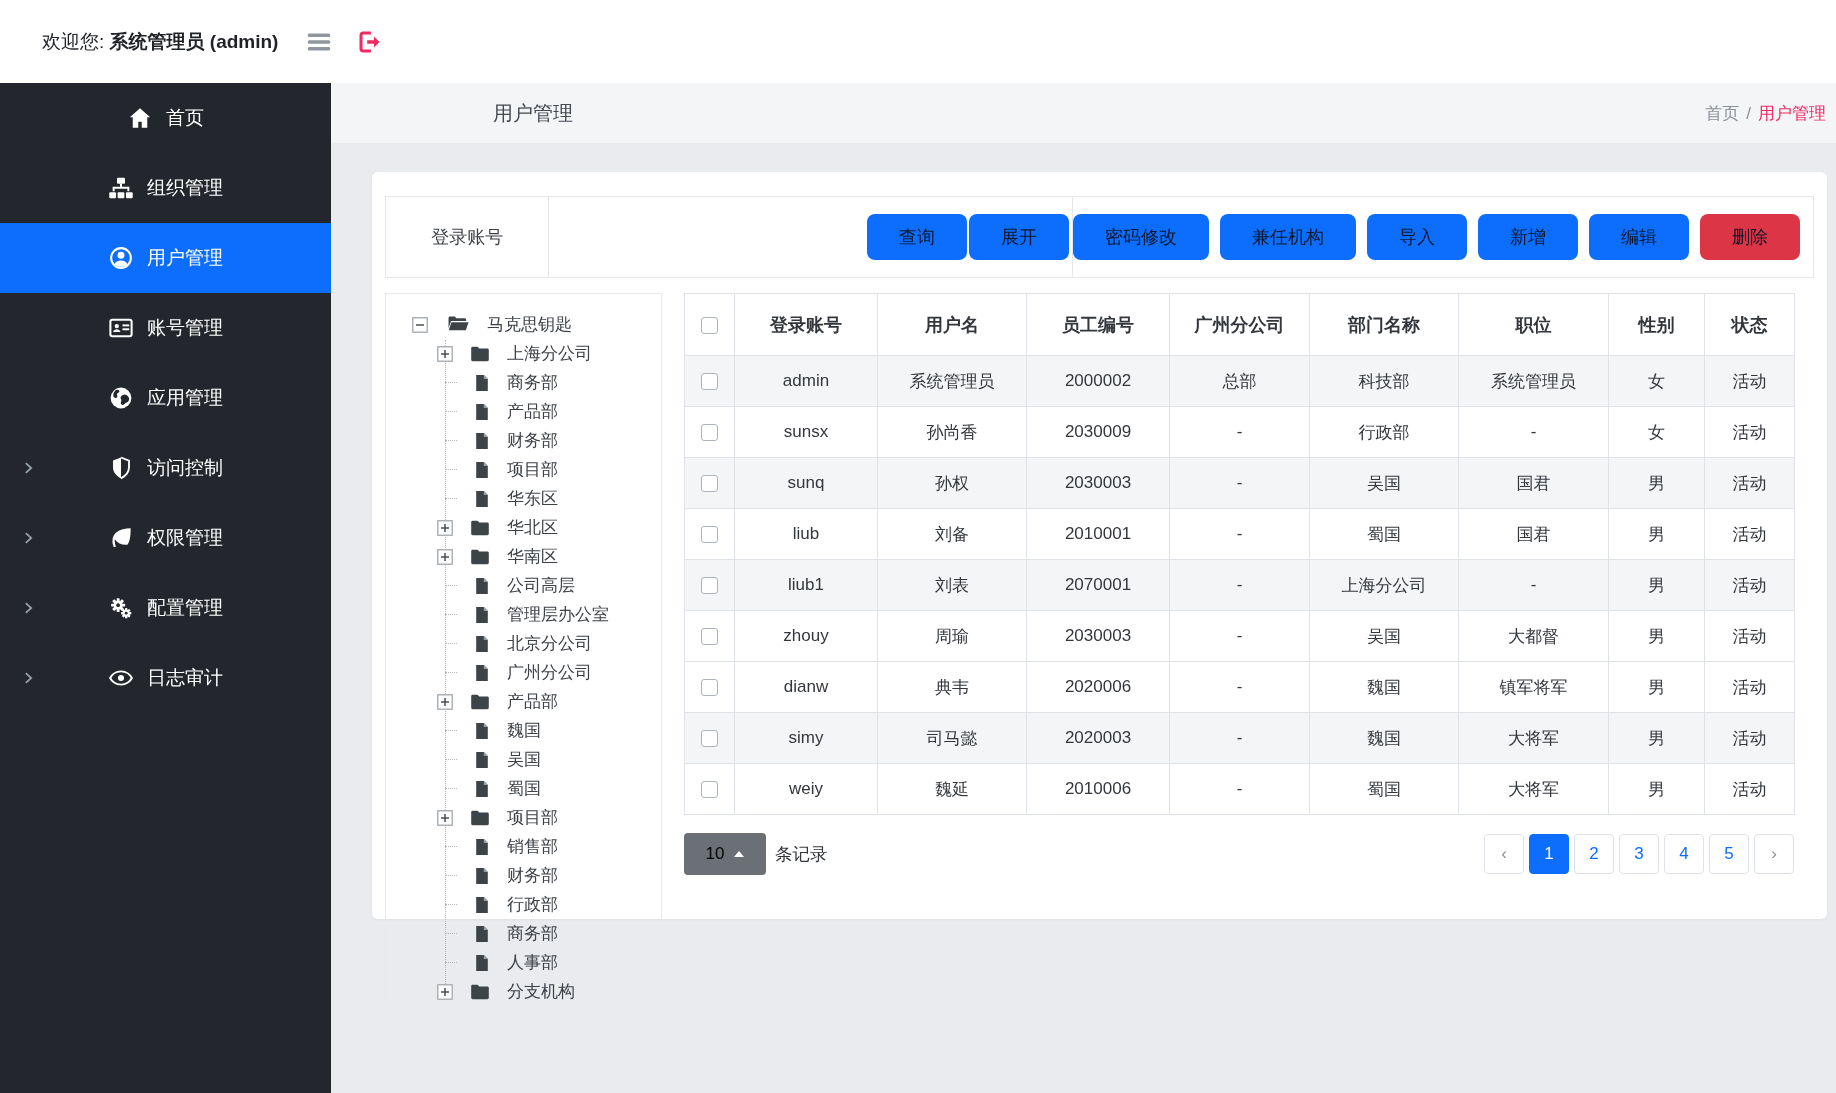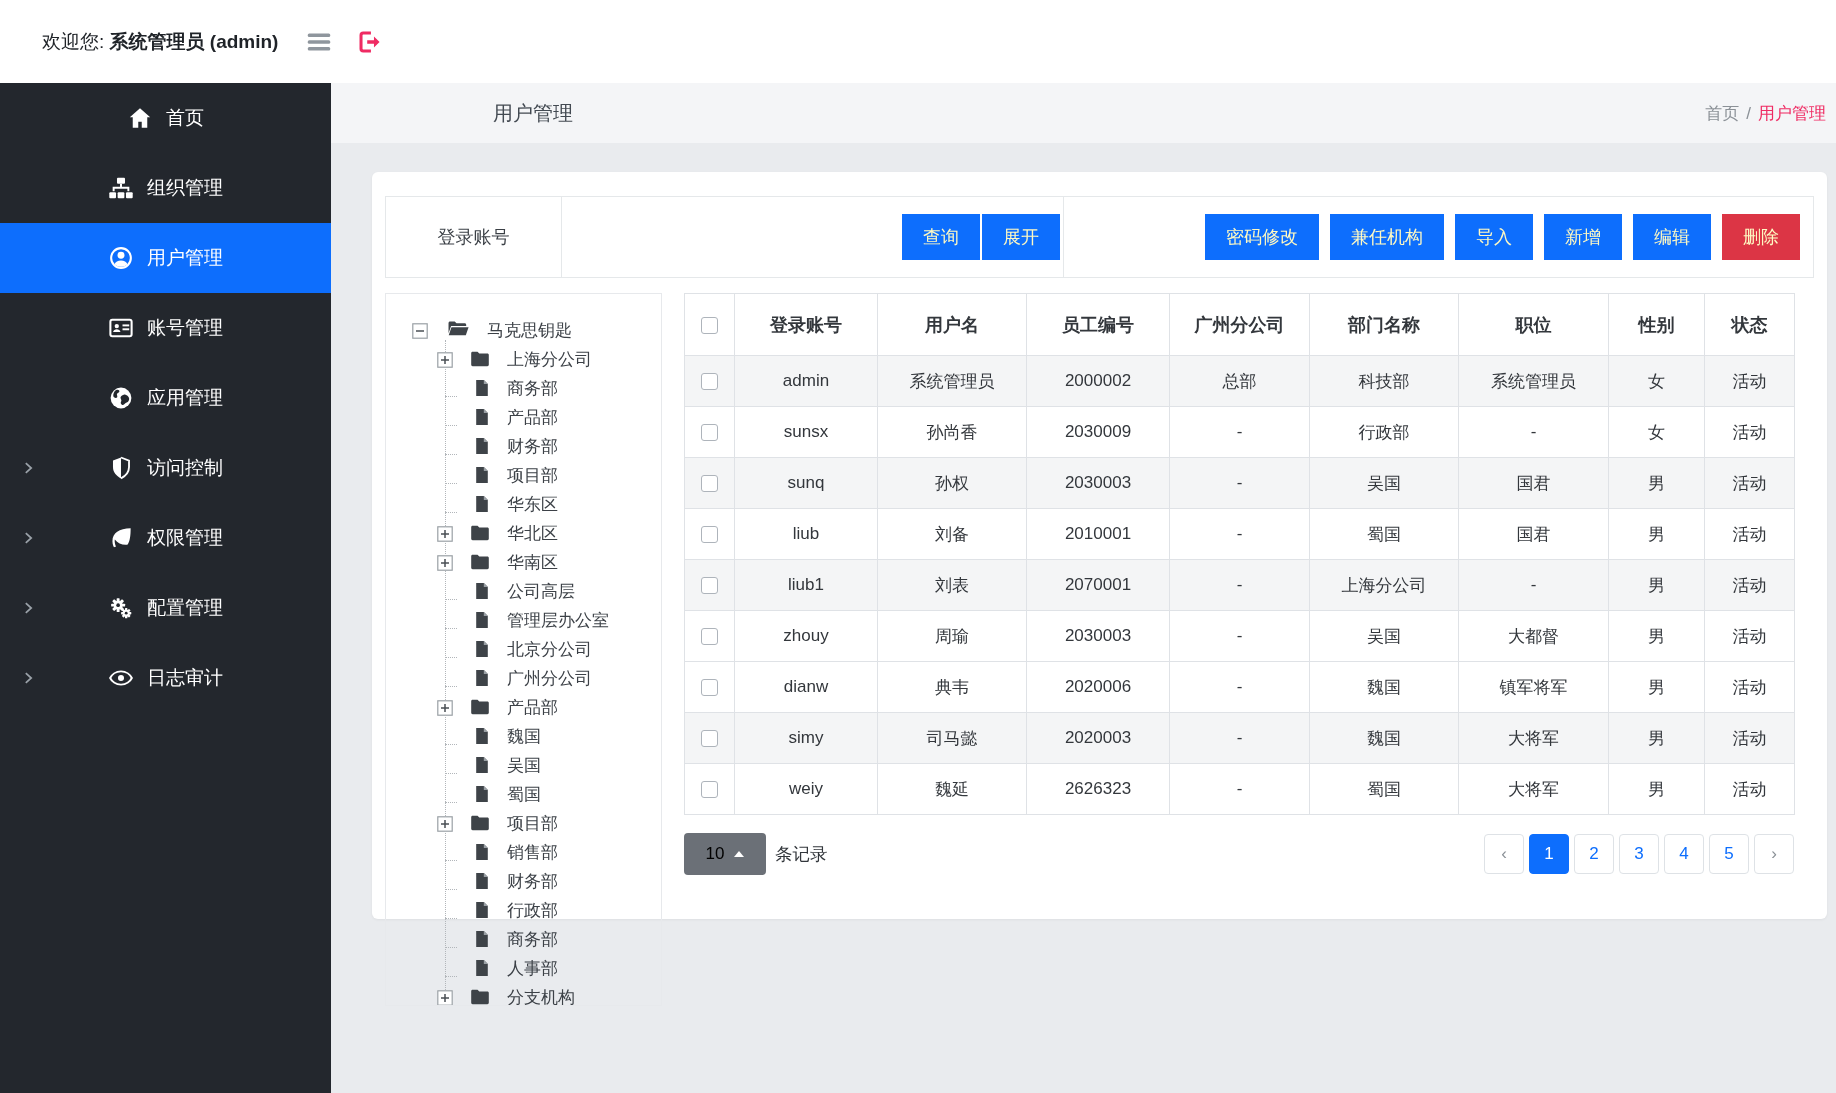--- a/index.html
+++ b/index.html
@@ -39,32 +39,32 @@
 
   .card { background:#fff; border-radius:6px; margin:29px 9px 0 41px; height:747px;
           padding:24px 13px 0 13px; box-shadow:0 1px 3px rgba(0,0,0,.05); }
 
   
   .form-row { display:flex; align-items:center; border:1px solid #e5e8ea; height:82px; background:#fff; }
   .search-label { align-self:stretch; width:176px; display:flex; align-items:center; justify-content:center;
                   border-right:1px solid #e5e8ea; font-size:18px; color:#3a3f45; }
   .search-input { width:340px; align-self:stretch; border:none; outline:none; font-size:17px; padding:0 14px; }
   .search-btns { display:flex; gap:2px; }
-  .btn { border:none; border-radius:0; height:46px; padding:0 21px; font-size:18px; color:#fef9c3;
+  .btn { border:none; border-radius:8px; height:46px; padding:0 32px; font-size:18px; color:#0f172a;
          cursor:pointer; font-family:inherit; white-space:nowrap; }
   .btn.primary { background:var(--accent); }
   .btn.danger { background:var(--danger); }
   .vsep { width:1px; align-self:stretch; background:#e5e8ea; margin-left:3px; }
   .toolbar { margin-left:auto; display:flex; gap:11px; padding-right:13px; }
 
   
   .content-row { display:flex; gap:22px; margin-top:15px; align-items:flex-start; }
   .tree-panel { width:277px; height:713px; border:1px solid #e7e9ec; padding-top:16px; position:relative; overflow:hidden; }
   .tree-line { position:absolute; left:59px; top:46px; height:652px; border-left:1px dotted #b2b6ba; z-index:0; }
-  .tree-row { display:flex; align-items:flex-end; height:29px; font-size:17px; color:#3c4147;
+  .tree-row { display:flex; align-items:center; height:29px; font-size:17px; color:#3c4147;
               position:relative; z-index:1; cursor:pointer; white-space:nowrap;gap:9px; }
   .tree-row.root { padding-left:26px; }
   .tree-row.child { padding-left:51px; }
   .tw { flex:0 0 auto; display:flex; }
   .tw.expander { width:16px; height:16px; margin-right:8px; background:#fff; }
   .root .tw.expander { margin-right:10px; }
   .child .tw.stub { width:12px; height:0; border-top:1px dotted #b2b6ba; margin-left:8px; margin-right:8px; }
   .tree-icon { margin-right:8px; display:flex; }
   .tree-label { line-height:1; }
 
@@ -660,21 +660,21 @@
                   <td>-</td>
                   <td>魏国</td>
                   <td>大将军</td>
                   <td>男</td>
                   <td>活动</td>
                 </tr>
                 <tr>
                   <td><span class="cb"></span></td>
                   <td>weiy</td>
                   <td>魏延</td>
-                  <td>2626323</td>
+                  <td>2010006</td>
                   <td>-</td>
                   <td>蜀国</td>
                   <td>大将军</td>
                   <td>男</td>
                   <td>活动</td>
                 </tr>
               </tbody>
           </table>
 
           <div class="table-footer">

